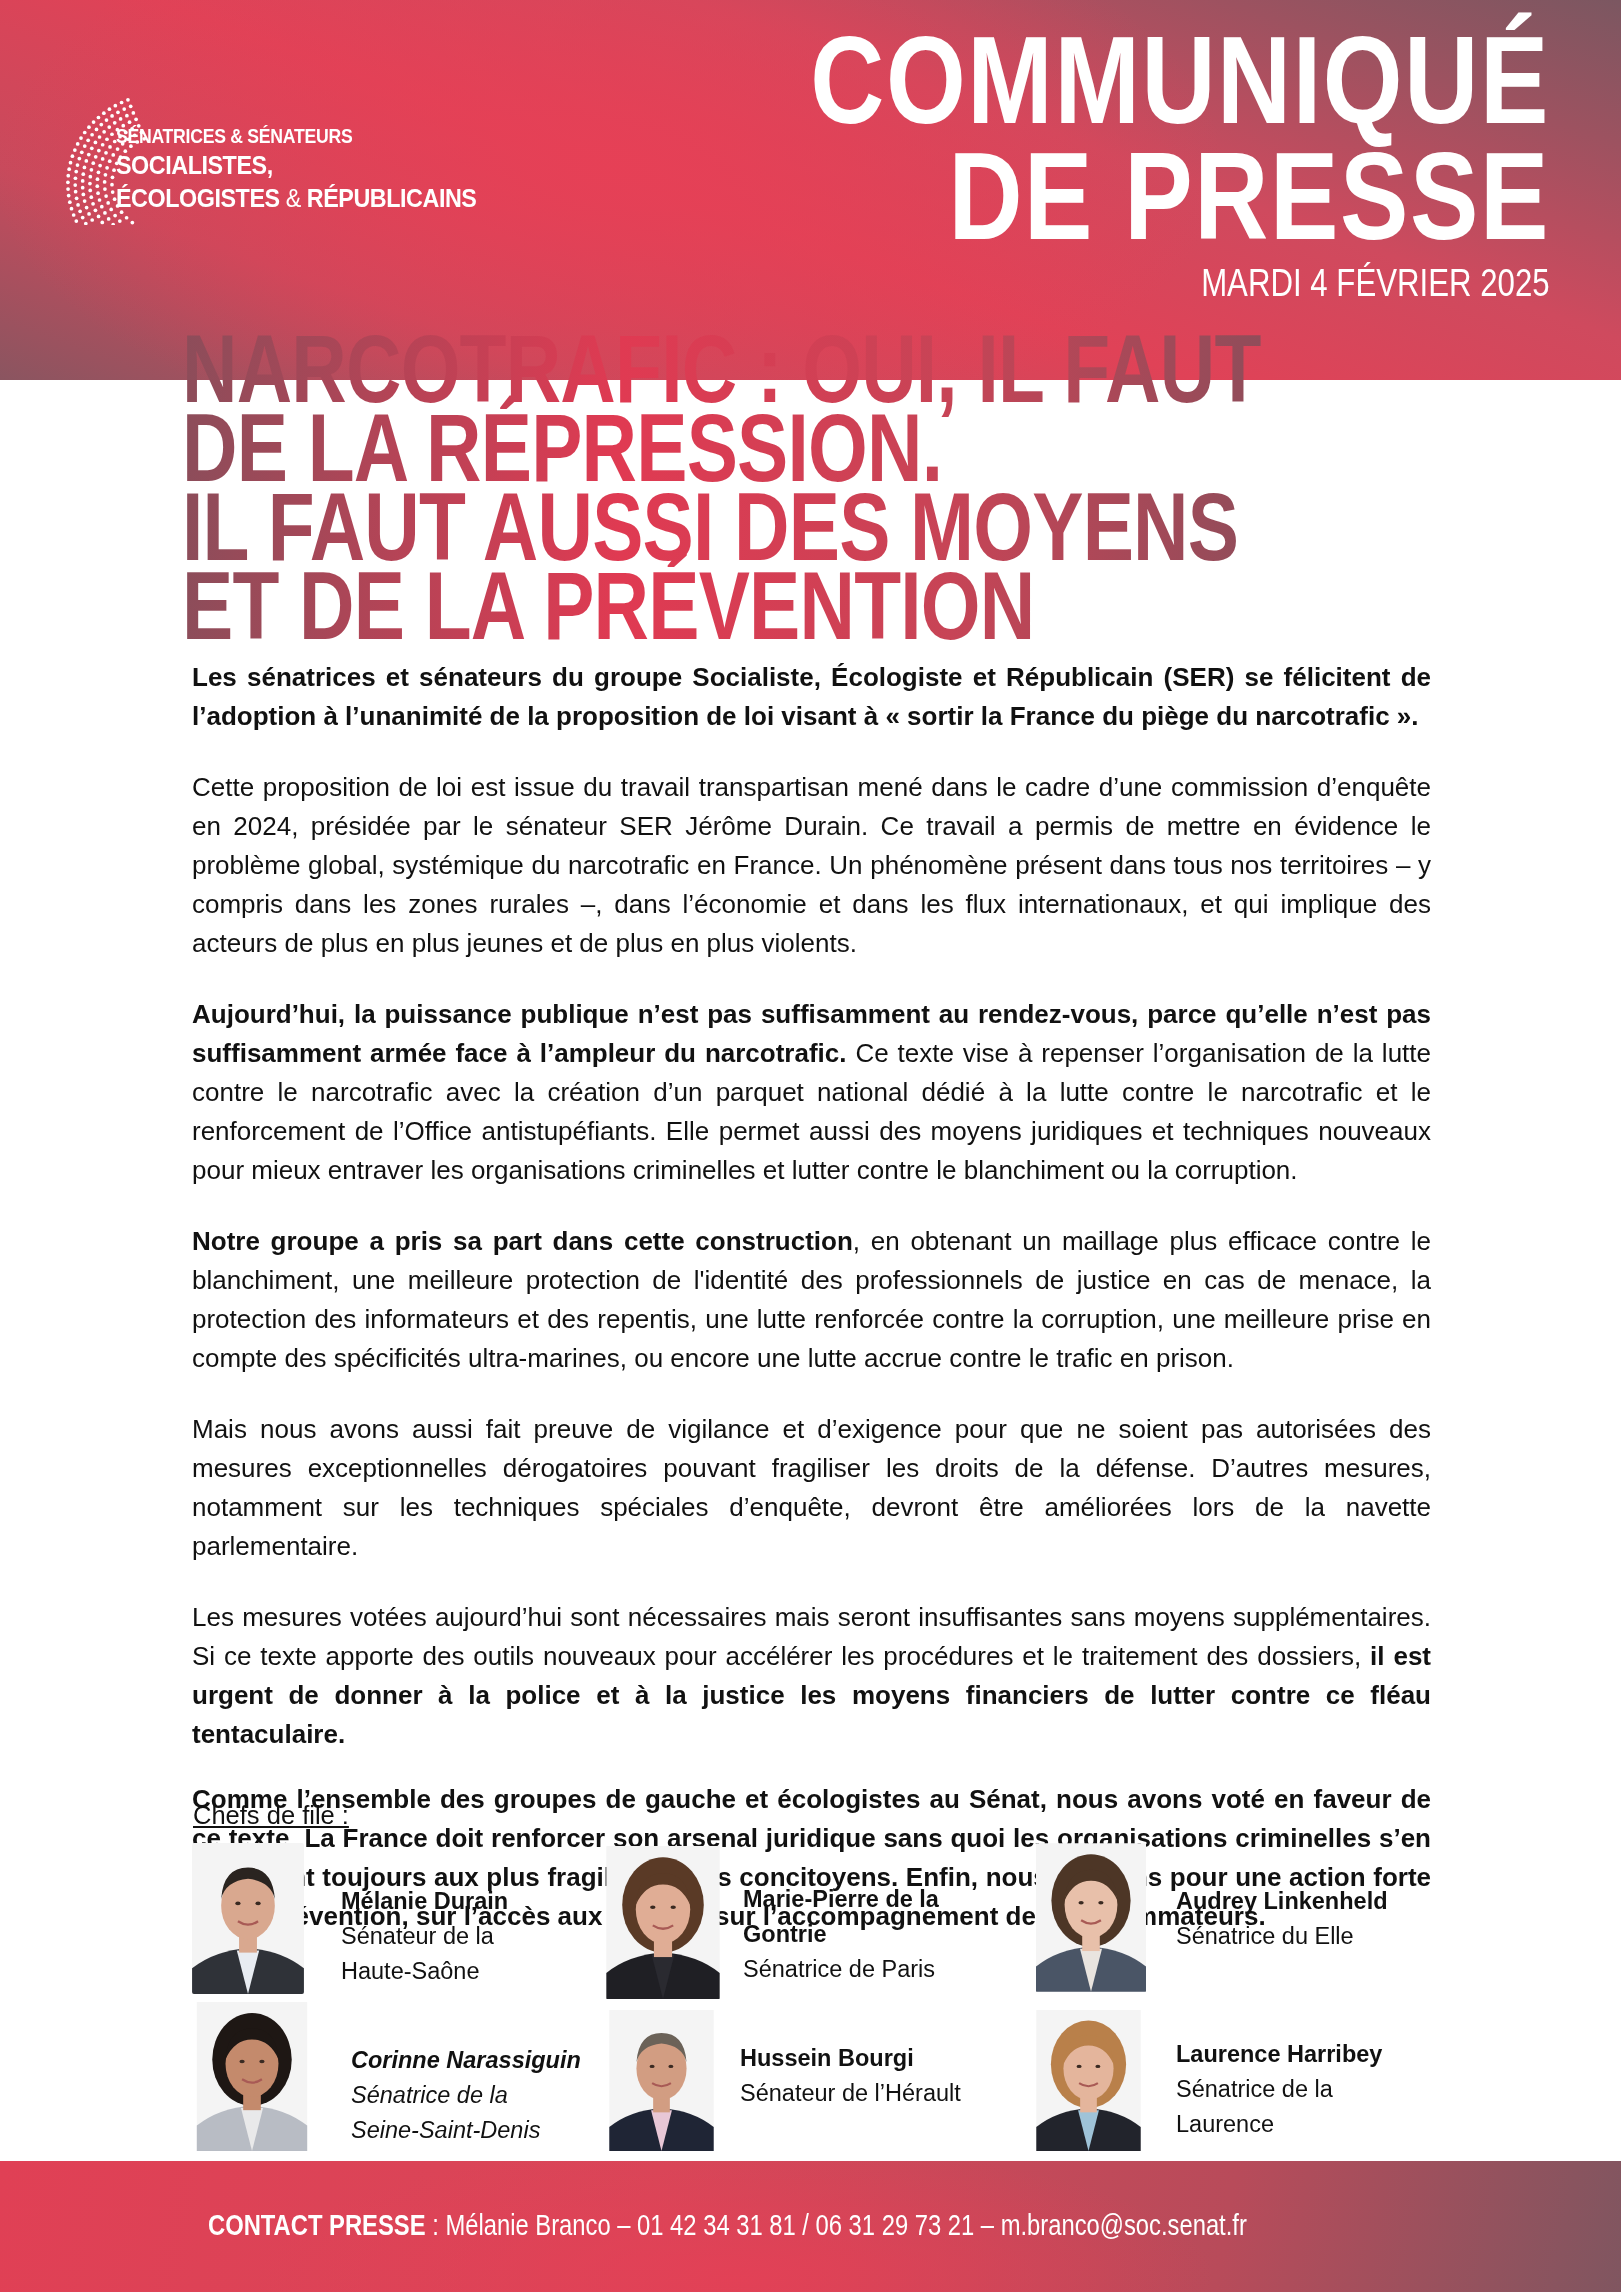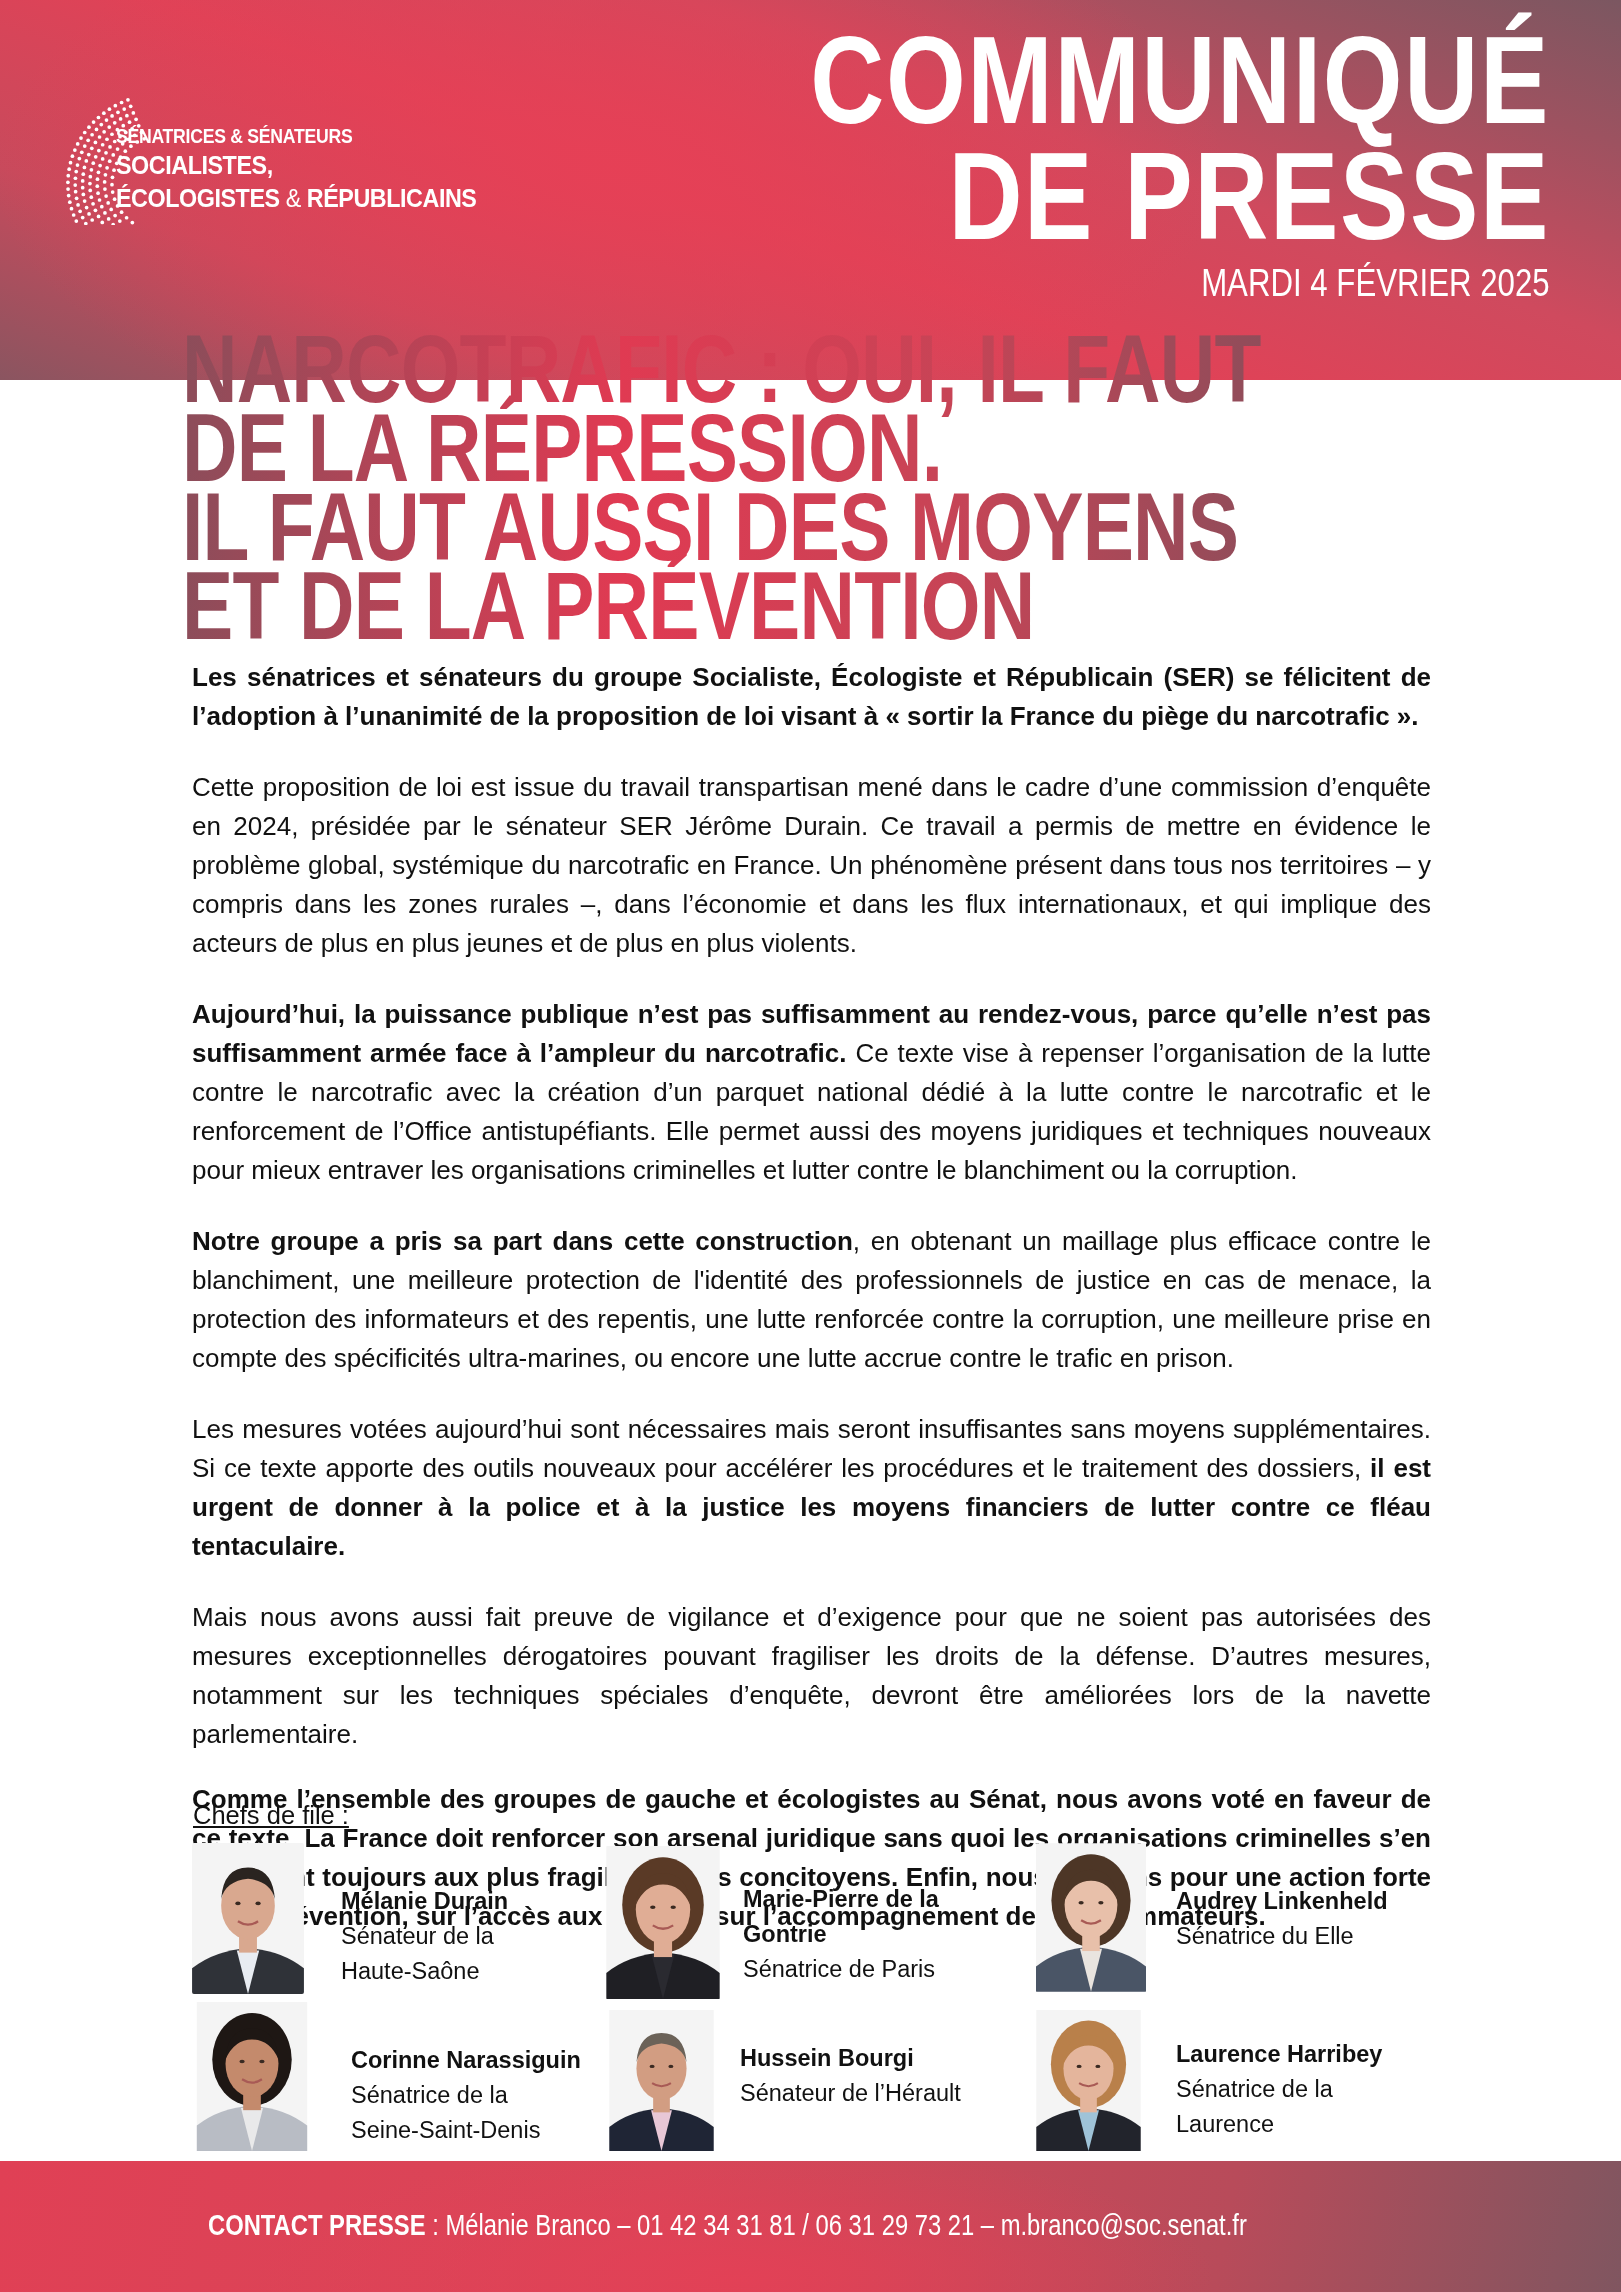--- a/index.html
+++ b/index.html
@@ -224,22 +224,22 @@
   <span>DE LA RÉPRESSION.</span>
   <span>IL FAUT AUSSI DES MOYENS</span>
   <span>ET DE LA PRÉVENTION</span>
 </div>
 
 <div class="body-text">
   <p><b>Les sénatrices et sénateurs du groupe Socialiste, Écologiste et Républicain (SER) se félicitent de l’adoption à l’unanimité de la proposition de loi visant à « sortir la France du piège du narcotrafic ».</b></p>
   <p class="gap">Cette proposition de loi est issue du travail transpartisan mené dans le cadre d’une commission d’enquête en 2024, présidée par le sénateur SER Jérôme Durain. Ce travail a permis de mettre en évidence le problème global, systémique du narcotrafic en France. Un phénomène présent dans tous nos territoires – y compris dans les zones rurales –, dans l’économie et dans les flux internationaux, et qui implique des acteurs de plus en plus jeunes et de plus en plus violents.</p>
   <p class="gap"><b>Aujourd’hui, la puissance publique n’est pas suffisamment au rendez-vous, parce qu’elle n’est pas suffisamment armée face à l’ampleur du narcotrafic.</b><span> Ce texte vise à repenser l’organisation de la lutte contre le narcotrafic avec la création d’un parquet national dédié à la lutte contre le narcotrafic et le renforcement de l’Office antistupéfiants. Elle permet aussi des moyens juridiques et techniques nouveaux pour mieux entraver les organisations criminelles et lutter contre le blanchiment ou la corruption.</span></p>
   <p class="gap"><b>Notre groupe a pris  sa part dans cette construction</b><span>, en obtenant un maillage plus efficace contre le blanchiment, une meilleure protection de l'identité des professionnels de justice en cas de menace, la protection des informateurs et des repentis, une lutte renforcée contre la corruption, une meilleure prise en compte des spécificités ultra-marines, ou encore une lutte accrue contre le trafic en prison.</span></p>
+  <p class="gap">Mais nous avons aussi fait preuve de vigilance et d’exigence pour que ne soient pas autorisées des mesures exceptionnelles dérogatoires pouvant fragiliser les droits de la défense. D’autres mesures, notamment sur les techniques spéciales d’enquête, devront être améliorées lors de la navette parlementaire.</p>
   <p class="gap"><span>Les mesures votées aujourd’hui sont nécessaires mais seront insuffisantes sans moyens supplémentaires. Si ce texte apporte des outils nouveaux pour accélérer les procédures et le traitement des dossiers, </span><b>il est urgent de donner à la police et à la justice les moyens financiers de lutter contre ce fléau tentaculaire.</b></p>
-  <p class="gap">Mais nous avons aussi fait preuve de vigilance et d’exigence pour que ne soient pas autorisées des mesures exceptionnelles dérogatoires pouvant fragiliser les droits de la défense. D’autres mesures, notamment sur les techniques spéciales d’enquête, devront être améliorées lors de la navette parlementaire.</p>
   <p style="margin:0"><b>Comme l’ensemble des groupes de gauche et écologistes au Sénat, nous avons voté en faveur de ce texte. La France doit renforcer son arsenal juridique sans quoi les organisations criminelles s’en prendront toujours aux plus fragiles de nos concitoyens. Enfin, nous plaidons pour une action forte sur la prévention, sur l’accès aux soins et sur l’accompagnement des consommateurs.</b></p>
 </div>
 
 <div class="chefs-label">Chefs de file :</div>
 
 <div>
   <div class="person">
     <div class="photo" style="left:192px;top:1843px;width:112px;height:151px;">
         <svg viewBox="0 0 100 135" class="portrait">
           <rect x="0" y="0" width="100" height="135" fill="#f4f4f4"></rect>
@@ -311,21 +311,21 @@
           <path d="M0 135 L0 112 Q20 96 50 94 Q80 96 100 112 L100 135 Z" fill="#b8bcc4"></path>
           <path d="M40 96 L50 135 L60 96 Z" fill="#e9e9ea"></path>
           <rect x="42" y="74" width="16" height="24" fill="#c48a6c"></rect>
           <ellipse cx="50" cy="56" rx="24" ry="30" fill="#c48a6c"></ellipse>
           <path d="M26 52 Q28 24 50 24 Q72 24 74 52 Q66 34 50 34 Q34 34 26 52 Z" fill="#1e1714"></path>
           <ellipse cx="41" cy="54" rx="2.4" ry="1.6" fill="#3a2a22"></ellipse>
           <ellipse cx="59" cy="54" rx="2.4" ry="1.6" fill="#3a2a22"></ellipse>
           <path d="M41 70 Q50 76 59 70" stroke="#a85a55" stroke-width="2" fill="none"></path>
         </svg>
       </div>
-    <div class="person-info" style="left:351px;top:2043px;">
+    <div class="person-info" style="left:351px;top:2043px;font-style:italic;">
       <span class="person-name">Corinne Narassiguin</span>
       <span class="person-role">Sénatrice de la</span>
       <span class="person-role">Seine-Saint-Denis</span>
     </div>
   </div>
 
   <div class="person">
     <div class="photo" style="left:602px;top:2010px;width:119px;height:141px;">
         <svg viewBox="0 0 100 135" class="portrait">
           <rect x="0" y="0" width="100" height="135" fill="#f4f4f4"></rect>

